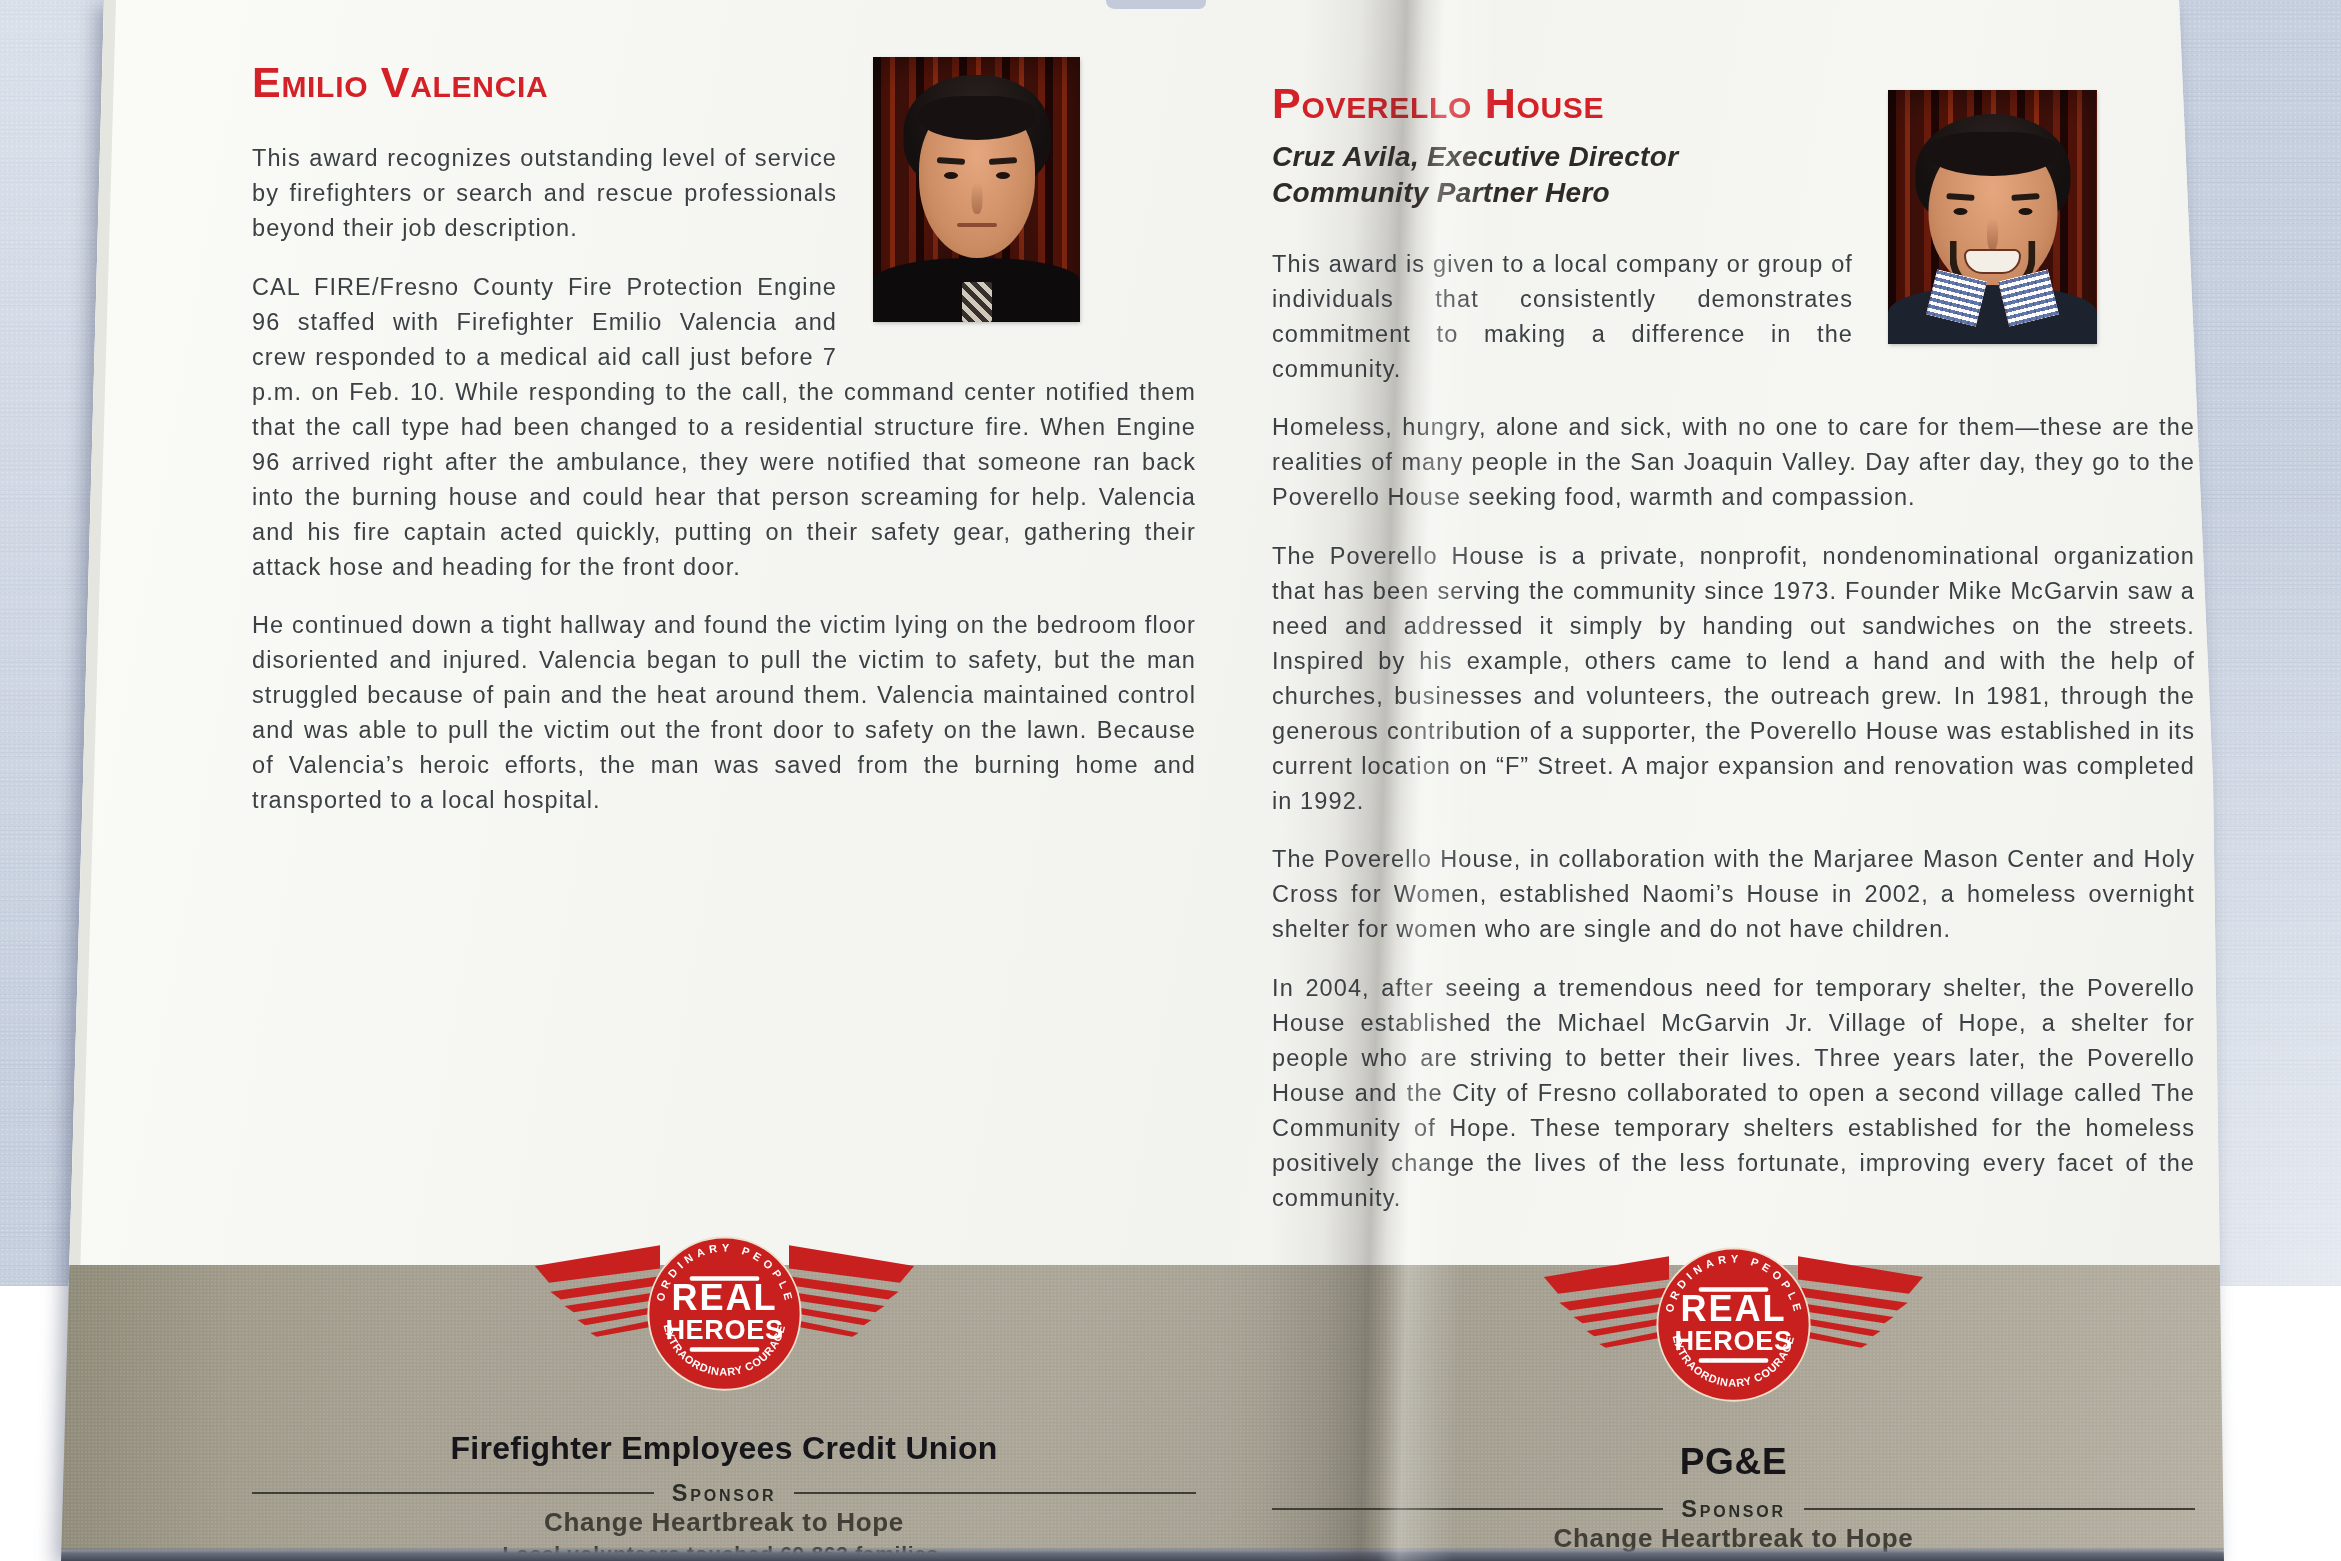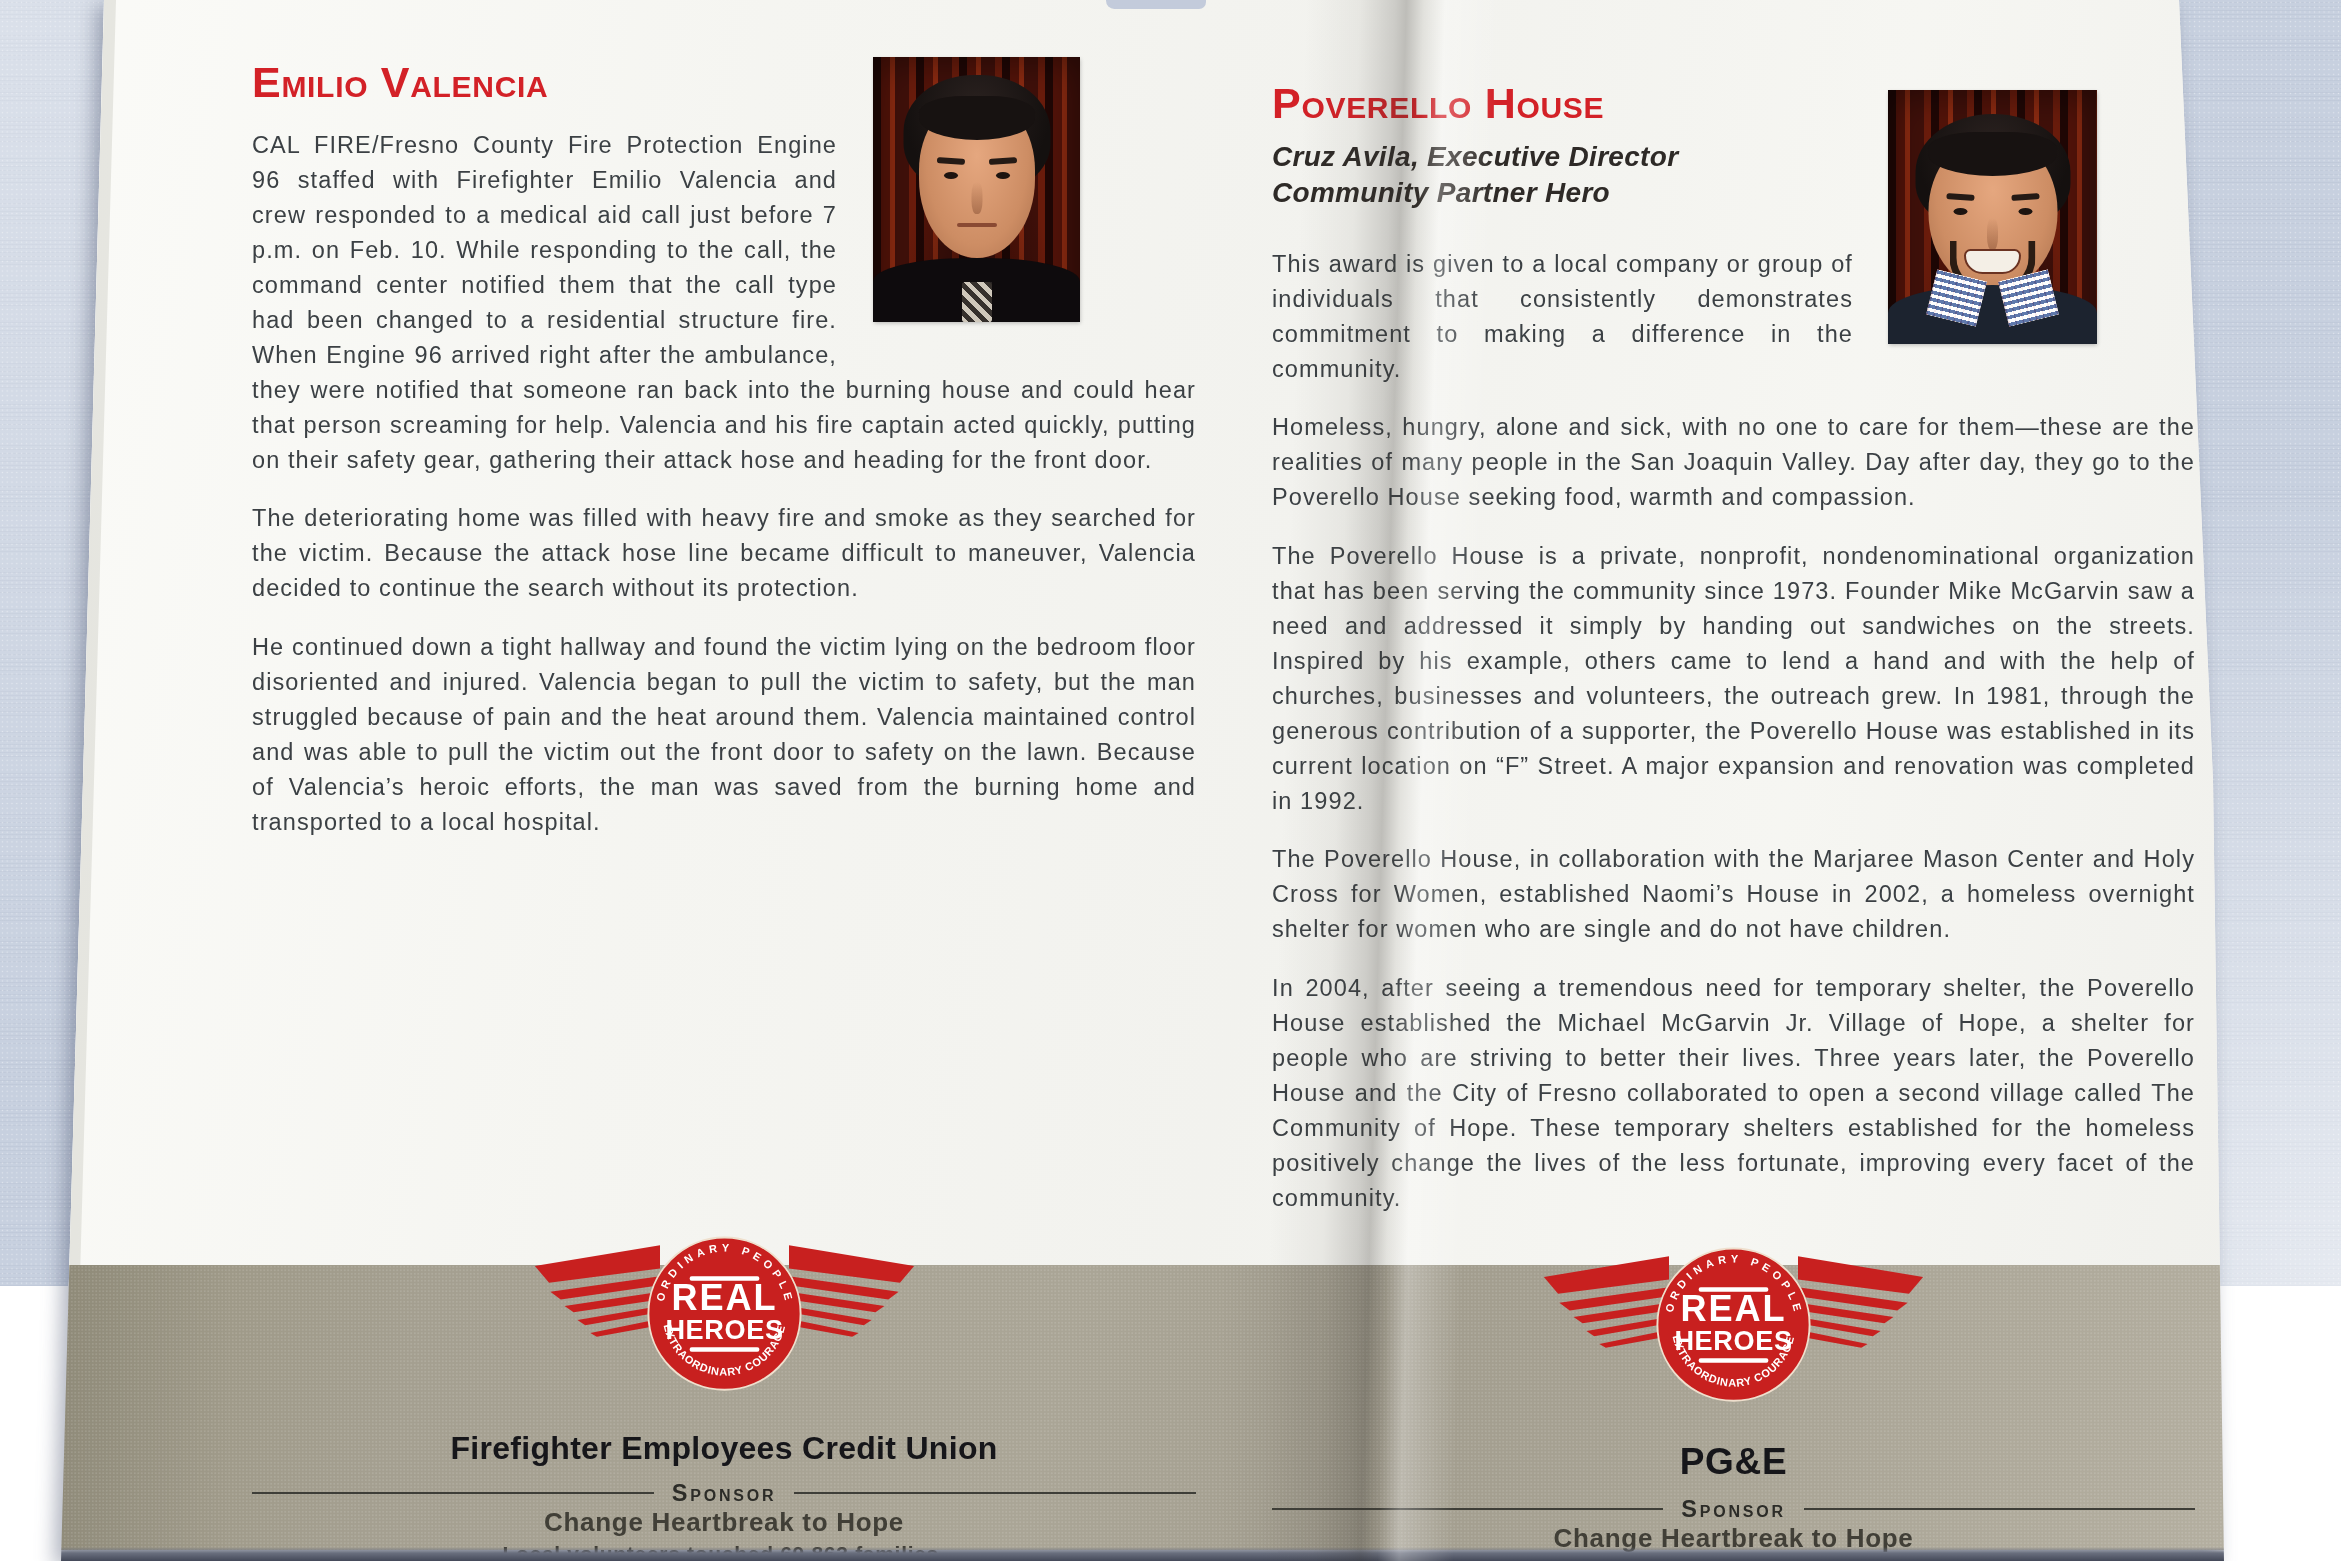--- a/index.html
+++ b/index.html
@@ -174,22 +174,22 @@
             <div class="eye l"></div>
             <div class="eye r"></div>
             <div class="nose"></div>
             <div class="mouth"></div>
           </div>
           <div class="shirt">
             <div class="tie"></div>
           </div>
         </div>
         <h1 class="page-title">Emilio Valencia</h1>
+        <p class="first">This award recognizes outstanding level of service by firefighters or search and rescue professionals beyond their job description.</p>
         <p>CAL FIRE/Fresno County Fire Protection Engine 96 staffed with Firefighter Emilio Valencia and crew responded to a medical aid call just before 7 p.m. on Feb. 10. While responding to the call, the command center notified them that the call type had been changed to a residential structure fire. When Engine 96 arrived right after the ambulance, they were notified that someone ran back into the burning house and could hear that person screaming for help. Valencia and his fire captain acted quickly, putting on their safety gear, gathering their attack hose and heading for the front door.</p>
-        <p>The deteriorating home was filled with heavy fire and smoke as they searched for the victim. Because the attack hose line became difficult to maneuver, Valencia decided to continue the search without its protection.</p>
         <p>He continued down a tight hallway and found the victim lying on the bedroom floor disoriented and injured. Valencia began to pull the victim to safety, but the man struggled because of pain and the heat around them. Valencia maintained control and was able to pull the victim out the front door to safety on the lawn. Because of Valencia’s heroic efforts, the man was saved from the burning home and transported to a local hospital.</p>
       </div>
 
       <div class="page-content right">
         <div class="portrait portrait-right">
           <div class="hair"></div>
           <div class="face">
             <div class="fringe"></div>
             <div class="brow l"></div>
             <div class="brow r"></div>

